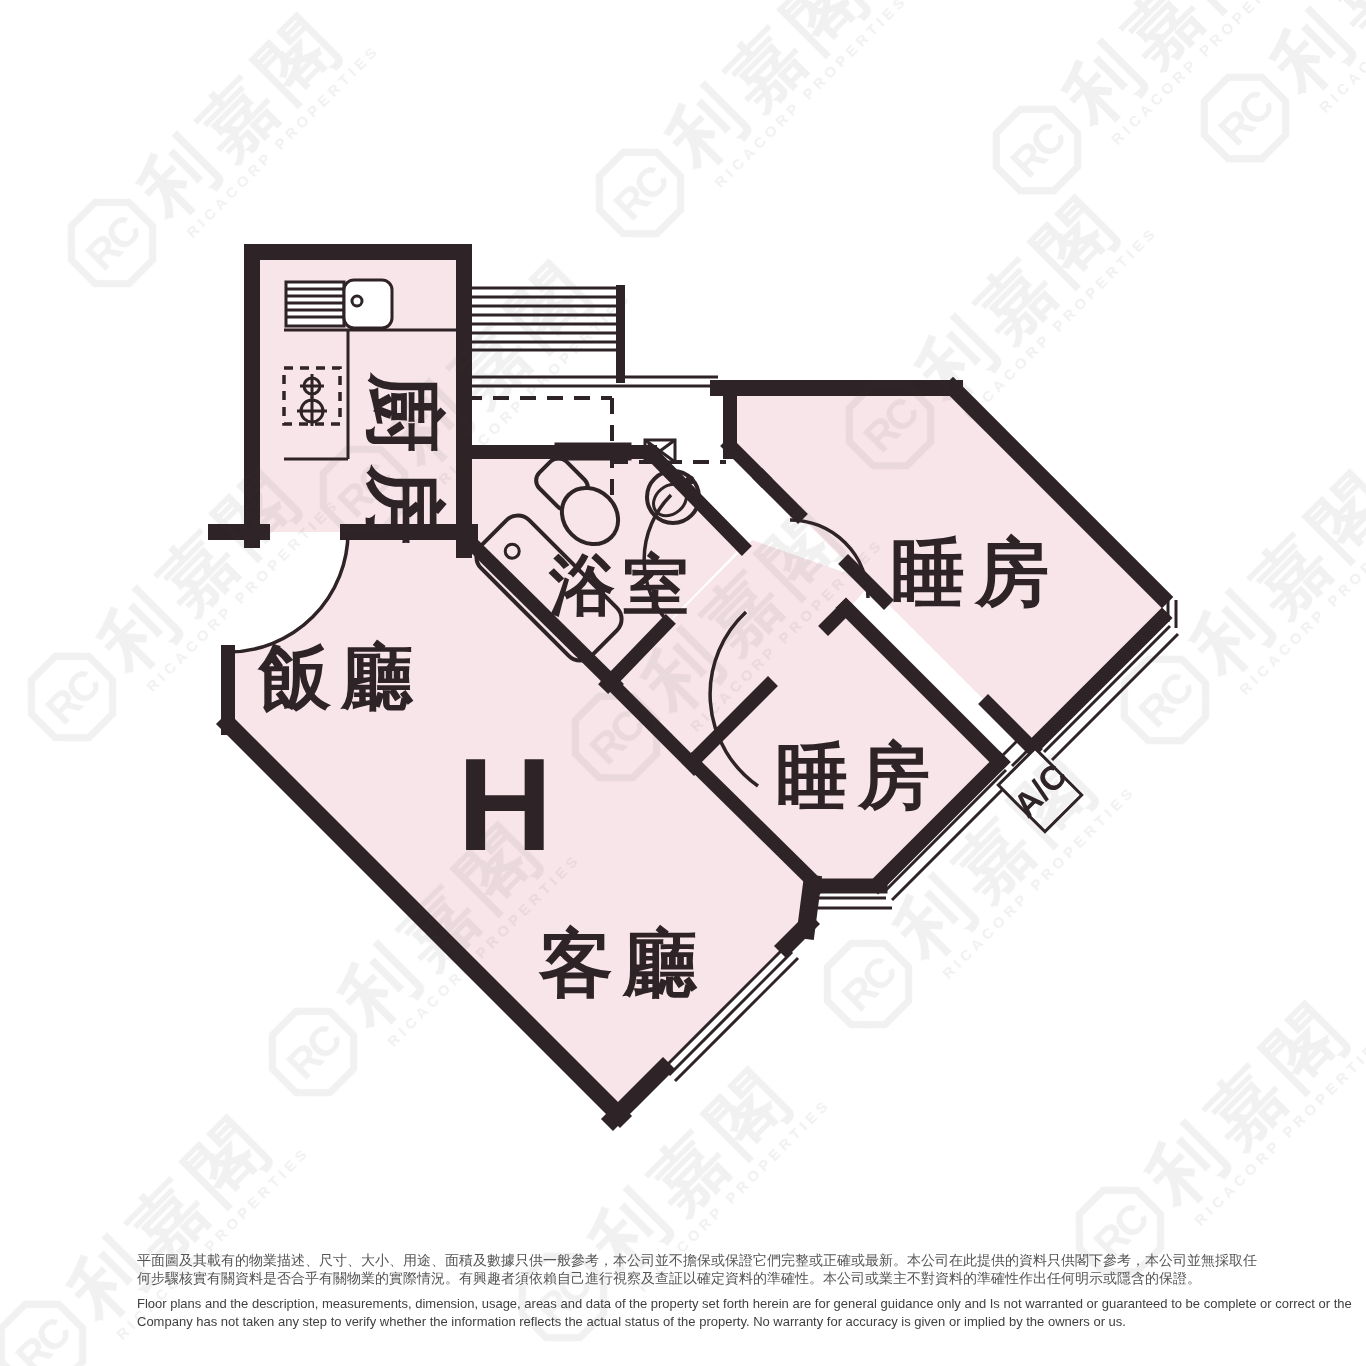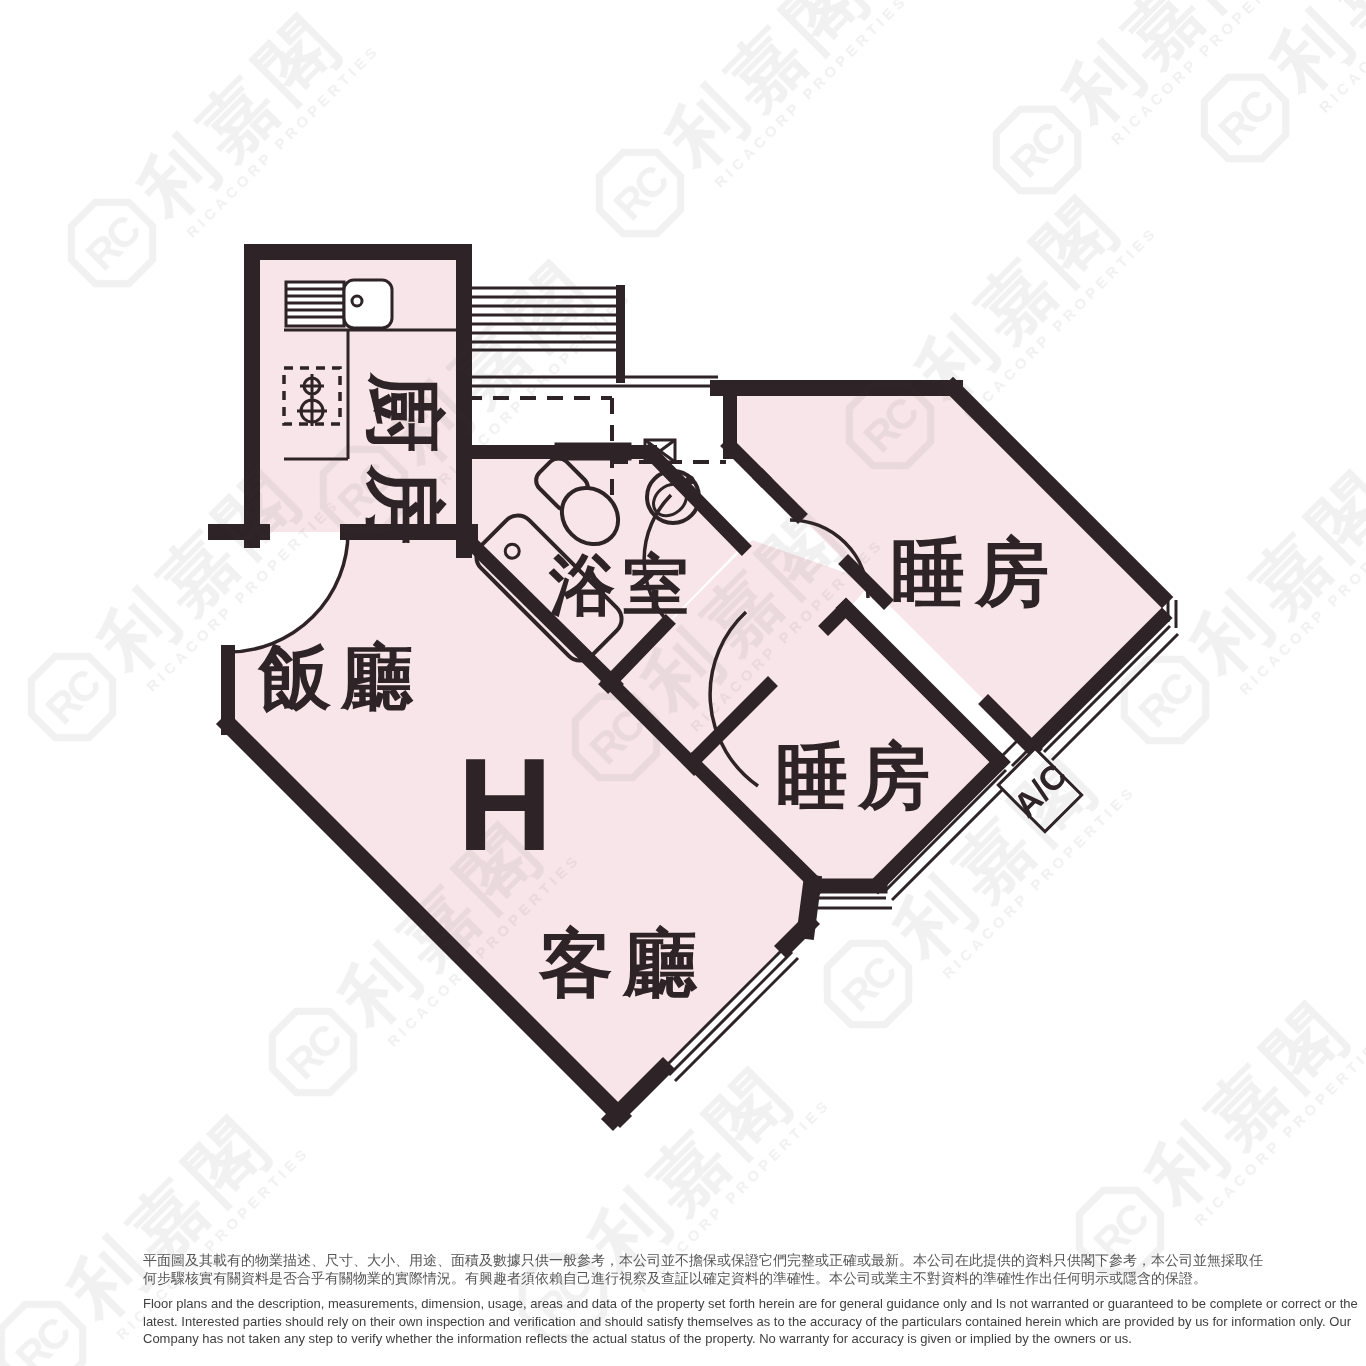--- a/index.html
+++ b/index.html
@@ -10,21 +10,21 @@
   .wall{stroke:#2e2326;fill:none;stroke-linecap:square;}
   .thin{stroke:#2e2326;stroke-width:3;fill:none;}
   .dash{stroke:#2e2326;stroke-width:4;fill:none;stroke-dasharray:16 11;}
   .fix{stroke:#2e2326;stroke-width:4;fill:#f8e5e9;}
   .fixw{stroke:#2e2326;stroke-width:3;fill:#ffffff;}
   .arc{stroke:#2e2326;stroke-width:3.5;fill:none;}
   .lbl{fill:#2e2326;font-weight:700;}
   .wm-layer{opacity:0.078;}
   #wm-def text{fill:#4a4040;}
   #wm-def .oct{stroke:#4a4040;stroke-width:7;fill:none;}
-  #disclaimer{position:absolute;left:143px;top:1251px;width:1220px;}
+  #disclaimer{position:absolute;left:137px;top:1251px;width:1220px;}
   #disclaimer .zh{color:#555555;font-size:14px;line-height:18px;white-space:nowrap;}
   #disclaimer .en{color:#404040;font-size:13px;line-height:17.5px;white-space:nowrap;}
   #disclaimer .gap{height:8px;}
 </style>
 </head>
 <body>
 
 <svg id="plan-svg" width="1366" height="1366" viewBox="0 0 1366 1366" xmlns="http://www.w3.org/2000/svg">
 
   <defs>
@@ -221,15 +221,14 @@
     <use href="#wm-def" transform="translate(563,1297)"></use>
     <use href="#wm-def" transform="translate(42,1345)"></use>
   </g>
 </svg>
 
 <div id="disclaimer">
   <div class="zh">平面圖及其載有的物業描述、尺寸、大小、用途、面積及數據只供一般參考，本公司並不擔保或保證它們完整或正確或最新。本公司在此提供的資料只供閣下參考，本公司並無採取任</div>
   <div class="zh">何步驟核實有關資料是否合乎有關物業的實際情況。有興趣者須依賴自己進行視察及查証以確定資料的準確性。本公司或業主不對資料的準確性作出任何明示或隱含的保證。</div>
   <div class="gap"></div>
   <div class="en">Floor plans and the description, measurements, dimension, usage, areas and data of the property set forth herein are for general guidance only and Is not warranted or guaranteed to be complete or correct or the</div>
-  <div class="en">latest. Interested parties should rely on their own inspection and verification and should satisfy themselves as to the accuracy of the particulars contained herein which are provided by us for information only.  Our</div>
   <div class="en">Company has not taken any step to verify whether the information reflects the actual status of the property.  No warranty for accuracy is given or implied by the owners or us.</div>
 </div>
 
 </body></html>

